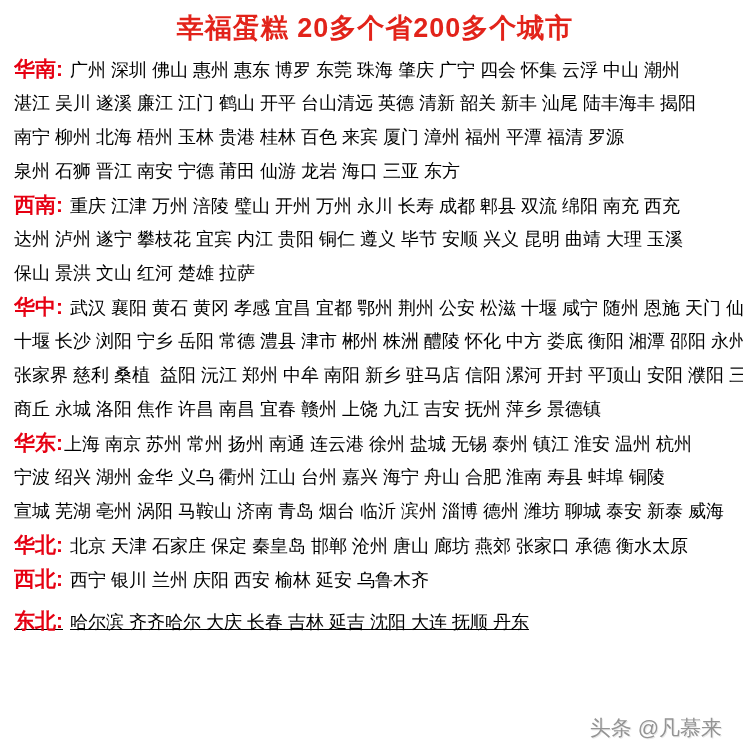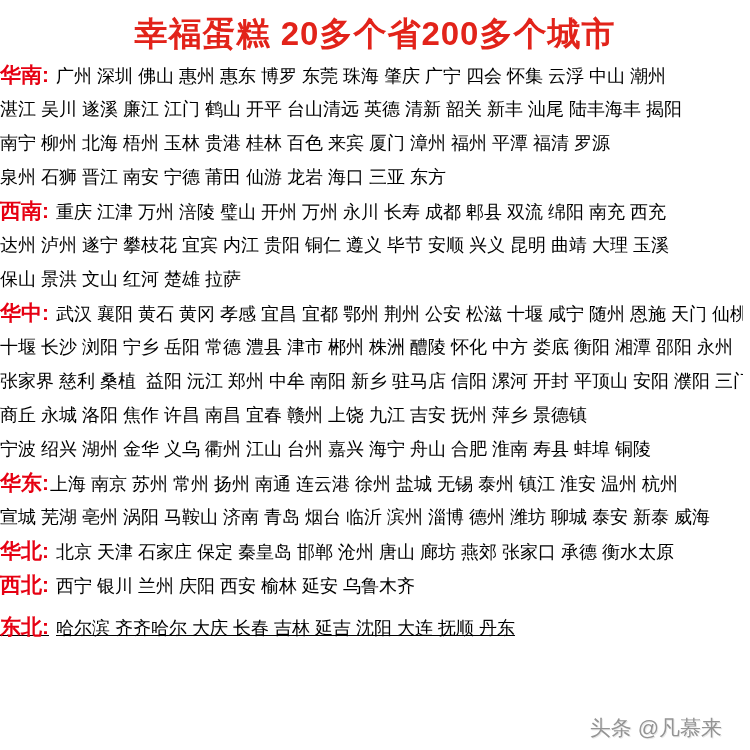--- a/index.html
+++ b/index.html
@@ -5,32 +5,32 @@
   html,body{margin:0;padding:0;background:#ffffff;}
   #page{
     position:relative;
     width:750px;height:750px;
     background:#ffffff;
     overflow:hidden;
     font-family:"Liberation Sans", sans-serif;
     color:#000000;
   }
   .title{
-    padding-top:14px;
+    padding-top:8px;
     height:42px;
     line-height:40px;
     text-align:center;
-    font-size:33px;
+    font-size:27px;
     font-weight:900;
     letter-spacing:1px;
     color:#e2231a;
     white-space:pre;
   }
   .content{
-    padding:2px 7px 0 0;
+    padding:2px 7px 0 14px;
   }
   .line{
     height:34px;
     line-height:34px;
     font-size:18px;
     white-space:pre;
     overflow:hidden;
   }
   .sec-label{
     color:#e60012;
@@ -73,22 +73,22 @@
     </div>
 
     <div class="section">
       <div class="line"><span class="sec-label">华中:</span><span>武汉 襄阳 黄石 黄冈 孝感 宜昌 宜都 鄂州 荆州 公安 松滋 十堰 咸宁 随州 恩施 天门 仙桃</span></div>
       <div class="line">十堰 长沙 浏阳 宁乡 岳阳 常德 澧县 津市 郴州 株洲 醴陵 怀化 中方 娄底 衡阳 湘潭 邵阳 永州</div>
       <div class="line">张家界 慈利 桑植  益阳 沅江 郑州 中牟 南阳 新乡 驻马店 信阳 漯河 开封 平顶山 安阳 濮阳 三门峡</div>
       <div class="line">商丘 永城 洛阳 焦作 许昌 南昌 宜春 赣州 上饶 九江 吉安 抚州 萍乡 景德镇</div>
     </div>
 
     <div class="section">
+      <div class="line"><span class="sec-label tight">华东:</span><span>上海 南京 苏州 常州 扬州 南通 连云港 徐州 盐城 无锡 泰州 镇江 淮安 温州 杭州</span></div>
       <div class="line">宁波 绍兴 湖州 金华 义乌 衢州 江山 台州 嘉兴 海宁 舟山 合肥 淮南 寿县 蚌埠 铜陵</div>
-      <div class="line"><span class="sec-label tight">华东:</span><span>上海 南京 苏州 常州 扬州 南通 连云港 徐州 盐城 无锡 泰州 镇江 淮安 温州 杭州</span></div>
       <div class="line">宣城 芜湖 亳州 涡阳 马鞍山 济南 青岛 烟台 临沂 滨州 淄博 德州 潍坊 聊城 泰安 新泰 威海</div>
     </div>
 
     <div class="section">
       <div class="line"><span class="sec-label">华北:</span><span>北京 天津 石家庄 保定 秦皇岛 邯郸 沧州 唐山 廊坊 燕郊 张家口 承德 衡水太原</span></div>
     </div>
 
     <div class="section">
       <div class="line"><span class="sec-label">西北:</span><span>西宁 银川 兰州 庆阳 西安 榆林 延安 乌鲁木齐</span></div>
     </div>

